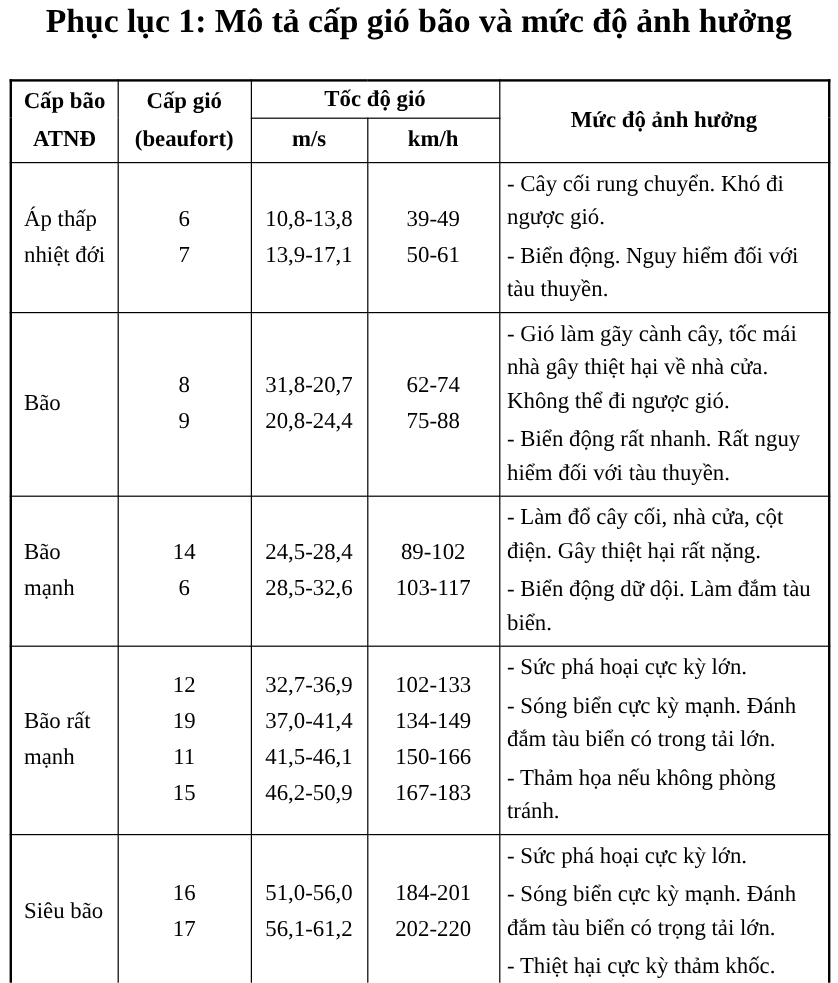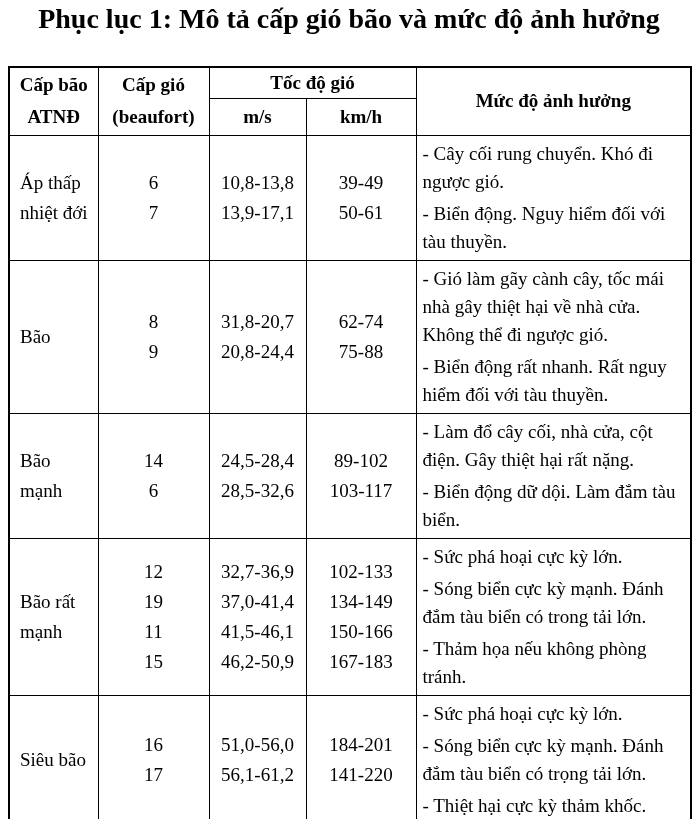--- a/index.html
+++ b/index.html
@@ -171,21 +171,21 @@
           <td class="num-cell">
             <div class="num-line">16</div>
             <div class="num-line">17</div>
           </td>
           <td class="num-cell">
             <div class="num-line">51,0-56,0</div>
             <div class="num-line">56,1-61,2</div>
           </td>
           <td class="num-cell">
             <div class="num-line">184-201</div>
-            <div class="num-line">141-220</div>
+            <div class="num-line">202-220</div>
           </td>
           <td class="impact-cell">
             <p class="impact-item">- Sức phá hoại cực kỳ lớn.</p>
             <p class="impact-item">- Sóng biển cực kỳ mạnh. Đánh đắm tàu biển có trọng tải lớn.</p>
             <p class="impact-item">- Thiệt hại cực kỳ thảm khốc.</p>
           </td>
         </tr>
       </tbody>
   </table>
 

